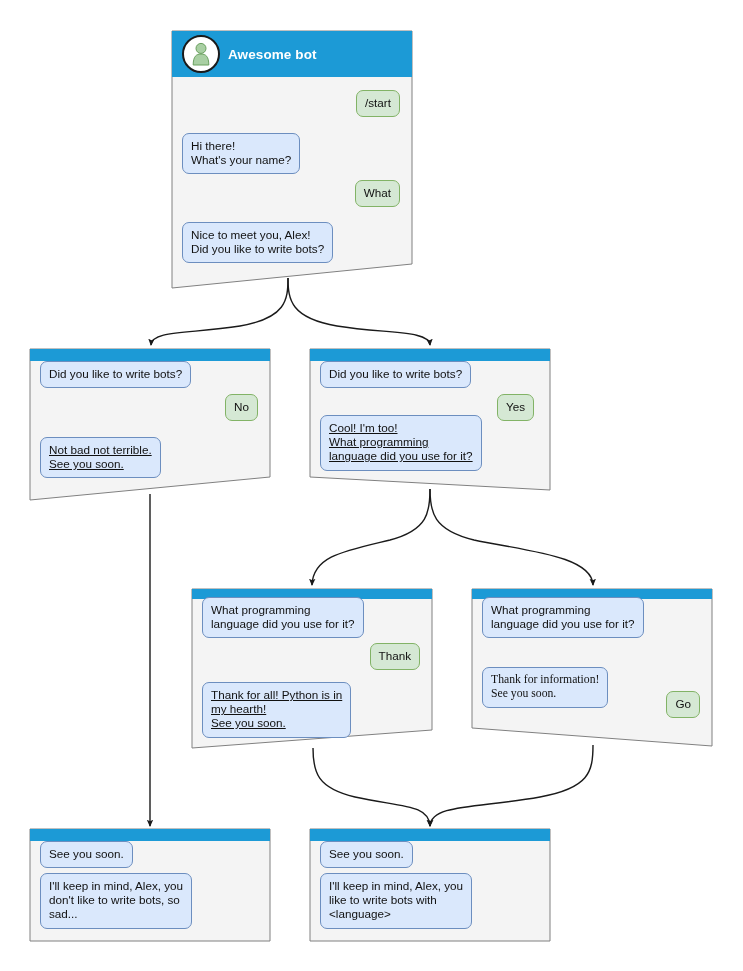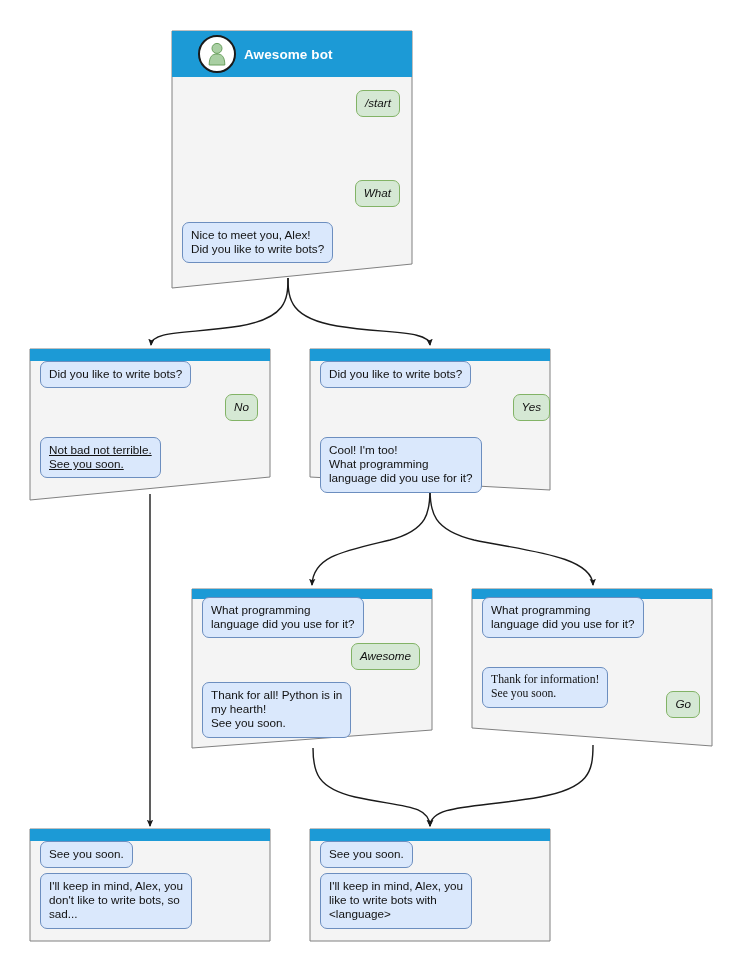--- a/index.html
+++ b/index.html
@@ -15,21 +15,21 @@
   #wires { position: absolute; inset: 0; width: 743px; height: 971px; pointer-events: none; }
 
   
   .card { position: absolute; }
   .card-shape { position: absolute; inset: 0; }
   .card-shape svg { display: block; width: 100%; height: 100%; overflow: visible; }
 
   .card-inner { position: absolute; inset: 0; }
 
   .hdr {
-    position: absolute; left: 16px; top: 0; right: 0;
+    position: absolute; left: 0; top: 0; right: 0;
     display: flex; align-items: center;
     color: #ffffff;
     font-size: 13.5px; font-weight: bold;
     letter-spacing: .1px;
   }
   .hdr-title { margin-left: 8px; white-space: nowrap; }
 
   .avatar {
     width: 38px; height: 38px; border-radius: 50%;
     background: #ffffff; border: 2px solid #1a1a1a;
@@ -42,21 +42,21 @@
   .bubble {
     position: absolute;
     border-radius: 7px;
     padding: 5px 8px 6px 8px;
     font-size: 11.7px;
     line-height: 14.2px;
     color: #111111;
     white-space: pre-line;
   }
   .bubble.bot  { background: #dae8fc; border: 1px solid #6c8ebf; left: 10px; }
-  .bubble.user { background: #d5e8d4; border: 1px solid #82b366; font-style: italic; }
+  .bubble.user { background: #d5e8d4; border: 1px solid #82b366; }
 </style>
 </head>
 <body>
 
 <div id="stage">
 
   <svg id="wires" viewBox="0 0 743 971">
     <defs>
       <marker id="ah" viewBox="0 0 10 10" refX="8.6" refY="5" markerWidth="5.2" markerHeight="5.2" orient="auto-start-reverse">
         <path d="M0,0.6 L10,5 L0,9.4 L2.2,5 Z" fill="#1a1a1a"></path>
@@ -92,20 +92,22 @@
         <span class="avatar">
           <svg width="22" height="24" viewBox="0 0 22 24">
             <circle cx="11" cy="6.4" r="5" fill="#a9cfa3" stroke="#6aa05f" stroke-width="1"></circle>
             <path d="M3.2,23 C3.2,14.4 6.3,12 11,12 C15.7,12 18.8,14.4 18.8,23 Z" fill="#a9cfa3" stroke="#6aa05f" stroke-width="1"></path>
           </svg>
         </span>
         <span class="hdr-title">Awesome bot</span>
       </div>
 
       <div class="bubble user" style="right:12px; top:59px;">/start</div>
+      <div class="bubble bot" style="top:102px;">Hi there!
+What's your name?</div>
       <div class="bubble user" style="right:12px; top:149px;">What</div>
       <div class="bubble bot" style="top:191px;">Nice to meet you, Alex!
 Did you like to write bots?</div>
     </div>
   </div>
 
   <div class="card" style="left:30px; top:349px; width:240px; height:152px;">
     <div class="card-shape">
       <svg viewBox="0 0 240 152" preserveAspectRatio="none">
         <polygon points="0,0 240,0 240,128 0,151" fill="#f4f4f4" stroke="#808080" stroke-width="1"></polygon>
@@ -122,39 +124,39 @@
 
   <div class="card" style="left:310px; top:349px; width:240px; height:142px;">
     <div class="card-shape">
       <svg viewBox="0 0 240 142" preserveAspectRatio="none">
         <polygon points="0,0 240,0 240,141 0,128" fill="#f4f4f4" stroke="#808080" stroke-width="1"></polygon>
         <polygon points="0,0 240,0 240,12 0,12" fill="#1c9ad6" stroke="none"></polygon>
       </svg>
     </div>
     <div class="card-inner">
       <div class="bubble bot" style="top:12px;">Did you like to write bots?</div>
-      <div class="bubble user" style="right:0; top:45px;">Yes</div>
-      <div class="bubble bot" style="top:88px;">Cool! I'm too!
+      <div class="bubble user" style="right:16px; top:45px;">Yes</div>
+      <div class="bubble bot" style="top:66px;text-decoration:underline;">Cool! I'm too!
 What programming
 language did you use for it?</div>
     </div>
   </div>
 
   <div class="card" style="left:192px; top:589px; width:240px; height:160px;">
     <div class="card-shape">
       <svg viewBox="0 0 240 160" preserveAspectRatio="none">
         <polygon points="0,0 240,0 240,141 0,159" fill="#f4f4f4" stroke="#808080" stroke-width="1"></polygon>
         <polygon points="0,0 240,0 240,10 0,10" fill="#1c9ad6" stroke="none"></polygon>
       </svg>
     </div>
     <div class="card-inner">
       <div class="bubble bot" style="top:8px;">What programming
 language did you use for it?</div>
-      <div class="bubble user" style="right:12px; top:54px;">Awesome</div>
-      <div class="bubble bot" style="top:93px;">Thank for all! Python is in
+      <div class="bubble user" style="right:12px; top:54px;">Thank</div>
+      <div class="bubble bot" style="top:93px;text-decoration:underline;">Thank for all! Python is in
 my hearth!
 See you soon.</div>
     </div>
   </div>
 
   <div class="card" style="left:472px; top:589px; width:240px; height:158px;">
     <div class="card-shape">
       <svg viewBox="0 0 240 158" preserveAspectRatio="none">
         <polygon points="0,0 240,0 240,157 0,139" fill="#f4f4f4" stroke="#808080" stroke-width="1"></polygon>
         <polygon points="0,0 240,0 240,10 0,10" fill="#1c9ad6" stroke="none"></polygon>

